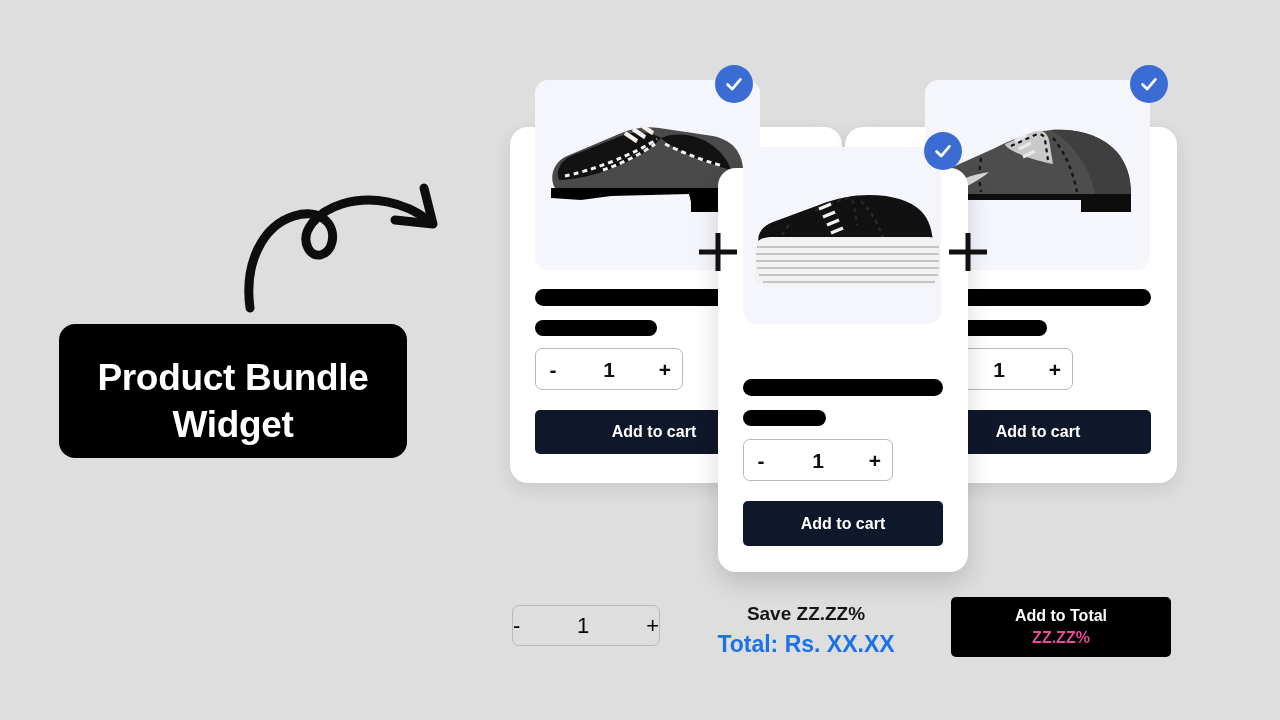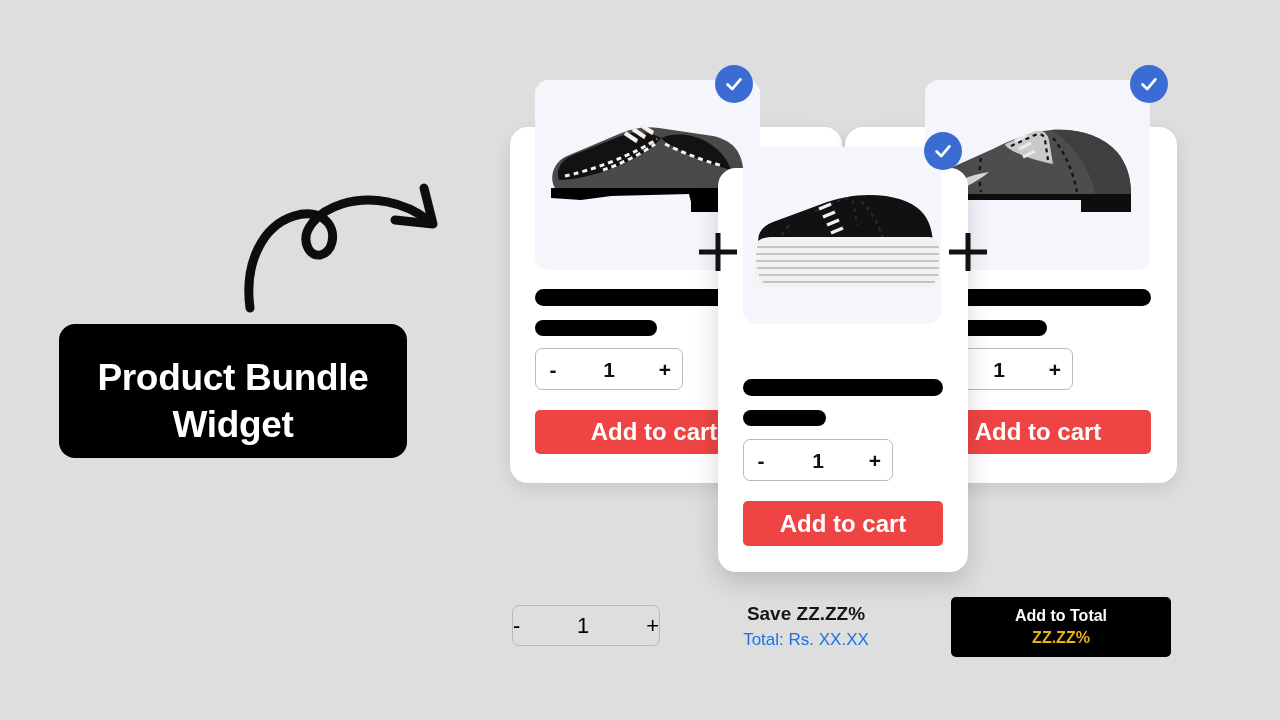--- a/index.html
+++ b/index.html
@@ -138,27 +138,27 @@
     flex: 1 1 auto;
     text-align: center;
     color: #111111;
     font-size: 21px;
     font-weight: 700;
     line-height: 1;
   }
 
   .atc {
     position: absolute;
-    background: #ef4444;
+    background: #0f172a;
     border-radius: 5px;
     color: #ffffff;
     display: flex;
     align-items: center;
     justify-content: center;
-    font-size: 24px;
+    font-size: 16px;
     font-weight: 700;
     cursor: pointer;
     box-sizing: border-box;
   }
 
   
   .card-1 .r-title { left: 25px; top: 162px; width: 238px; }
   .card-1 .r-price { left: 25px; top: 193px; width: 122px; }
   .card-1 .stepper { left: 25px; top: 221px; width: 148px; height: 42px; }
   .card-1 .atc     { left: 25px; top: 283px; width: 238px; height: 44px; }
@@ -216,22 +216,22 @@
   }
   .totals .save {
     color: #161616;
     font-size: 19px;
     font-weight: 700;
     line-height: 1.45;
     text-align: center;
   }
   .totals .total {
     color: #1a73e8;
-    font-size: 17px;
-    font-weight: 400;
+    font-size: 23px;
+    font-weight: 700;
     line-height: 1.45;
   }
 
   .bundle-btn {
     position: absolute;
     left: 951px;
     top: 597px;
     width: 220px;
     height: 60px;
     background: #000000;
@@ -243,21 +243,21 @@
     cursor: pointer;
     box-sizing: border-box;
   }
   .bundle-btn .bb-main {
     color: #ffffff;
     font-size: 16px;
     font-weight: 700;
     line-height: 1.35;
   }
   .bundle-btn .bb-sub {
-    color: #eab308;
+    color: #ec4899;
     font-size: 16px;
     font-weight: 700;
     line-height: 1.35;
   }
 </style>
 </head>
 <body>
 
 <div class="stage">
 

